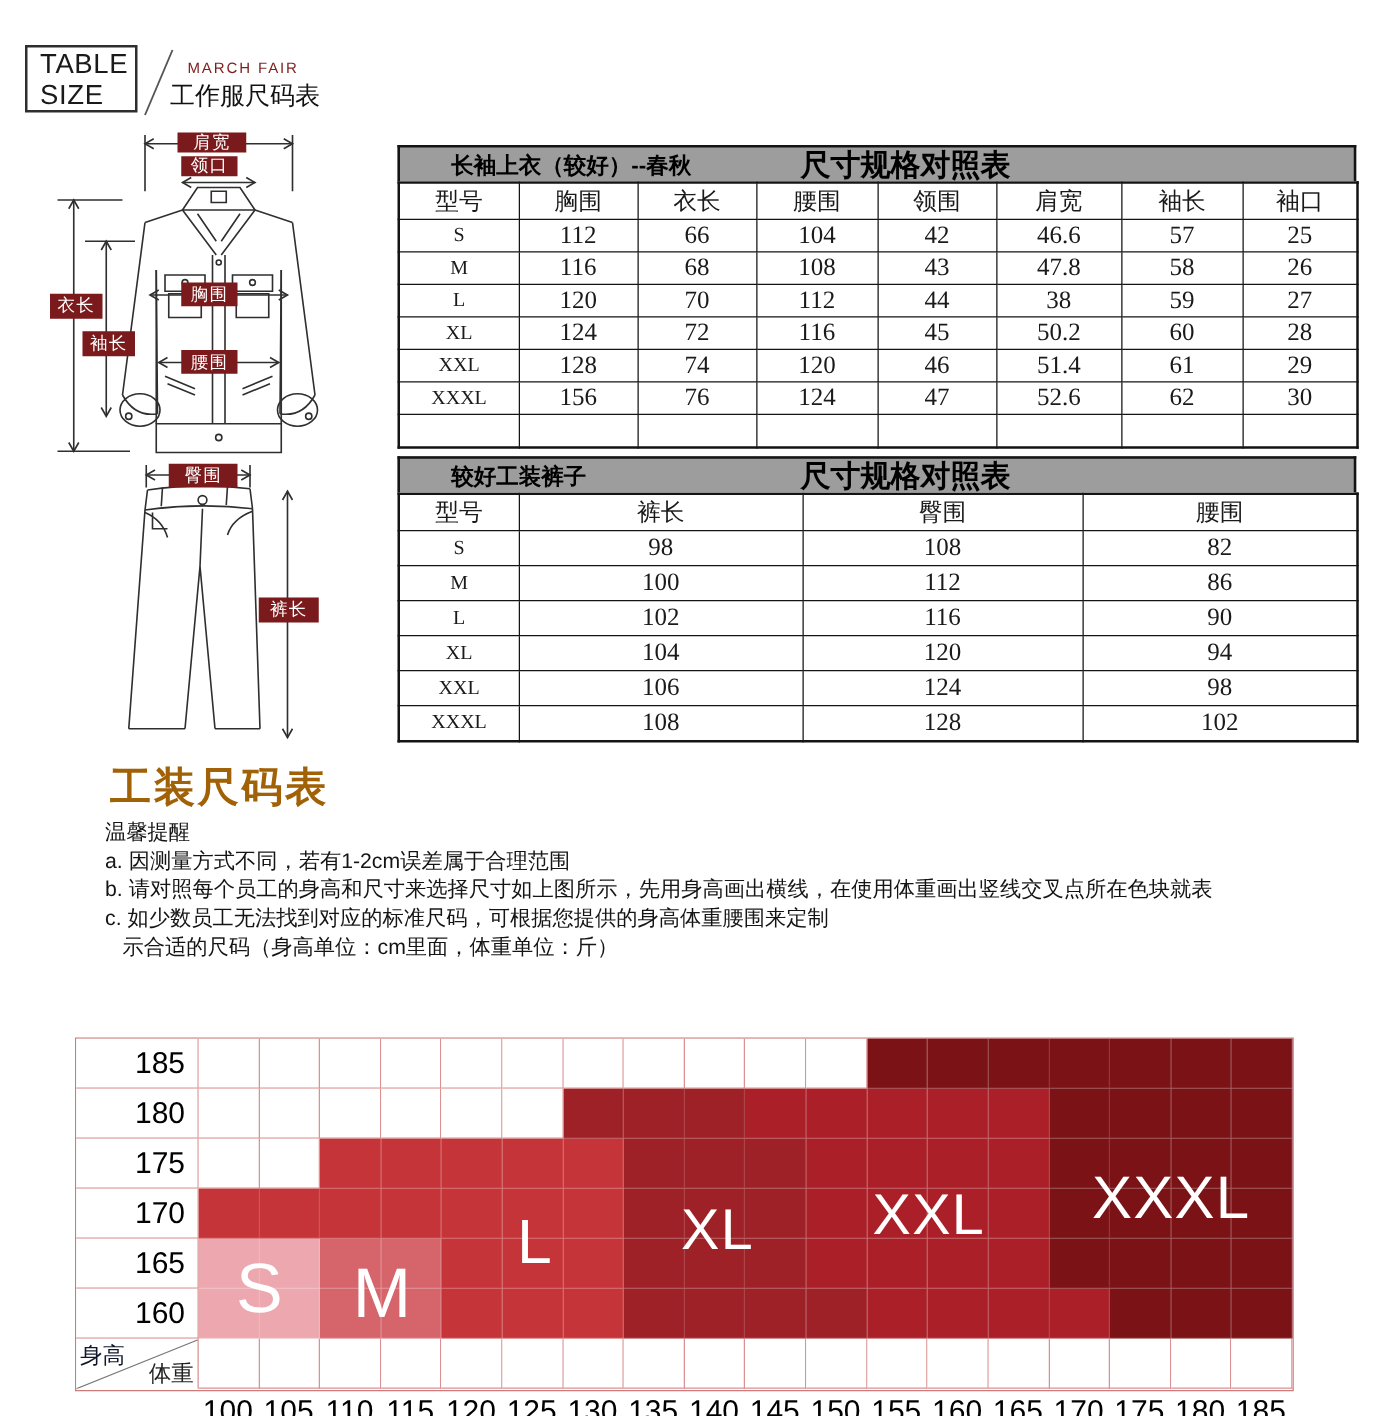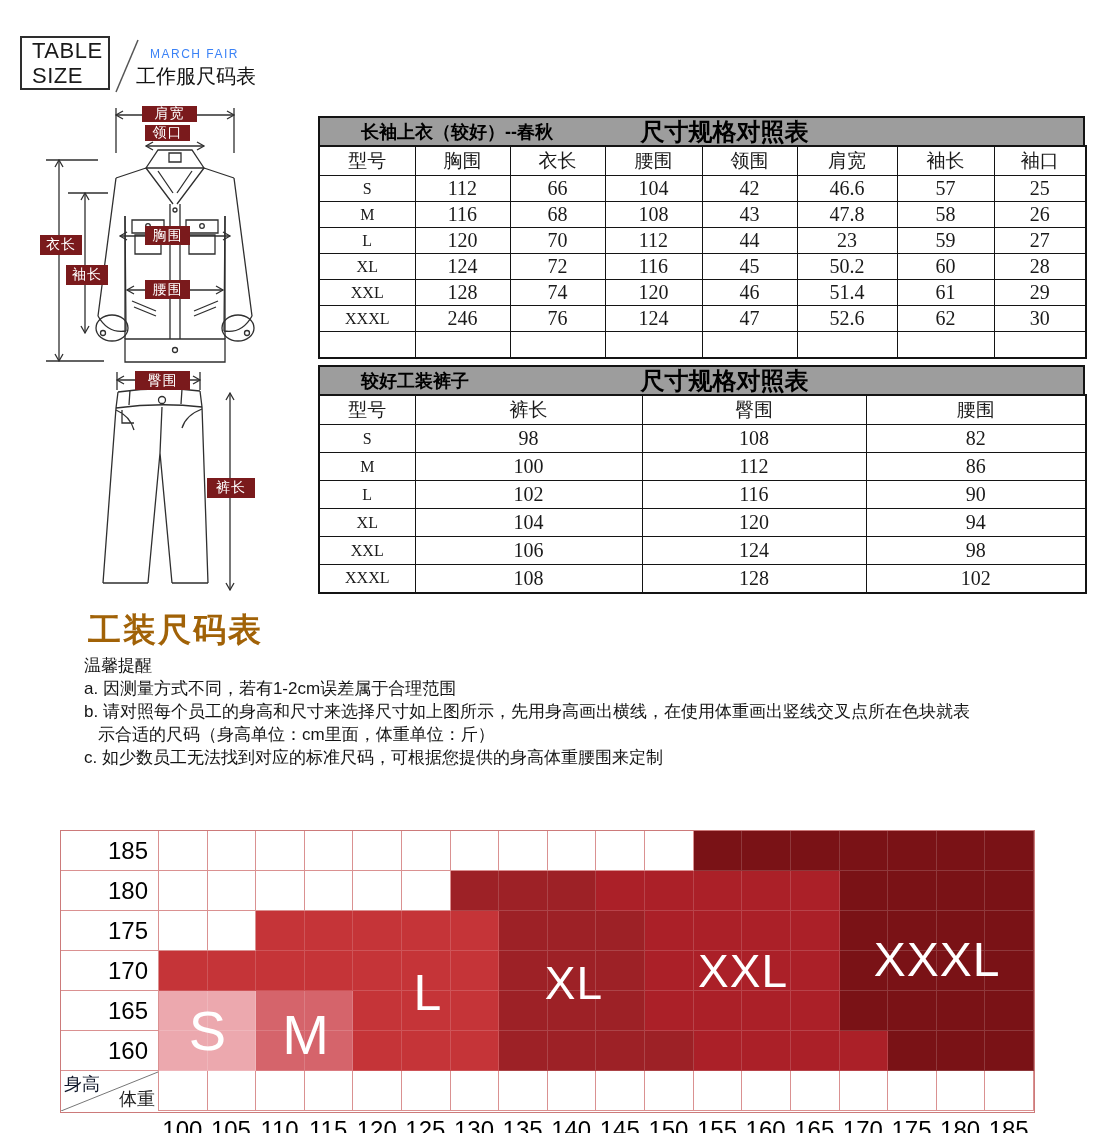--- a/index.html
+++ b/index.html
@@ -3,21 +3,21 @@
 <meta charset="utf-8">
 <style>
   html,body{margin:0;padding:0;background:#fff;}
   .page{position:relative;width:1100px;height:1133px;background:#fff;overflow:hidden;
         font-family:"Liberation Sans",sans-serif;color:#111;margin-top:28px;}
   
   .hdr-box{position:absolute;left:20px;top:8px;width:90px;height:54px;border:2px solid #2e2e2e;
            display:flex;flex-direction:column;justify-content:center;padding-left:10px;box-sizing:border-box;}
   .hdr-box span{font-size:22px;line-height:25px;font-weight:500;color:#1a1a1a;letter-spacing:0.5px;}
   .hdr-slash{position:absolute;left:108px;top:8px;}
-  .hdr-brand{position:absolute;left:150px;top:19px;font-size:12px;letter-spacing:1.5px;color:#3b82f6;}
+  .hdr-brand{position:absolute;left:150px;top:19px;font-size:12px;letter-spacing:1.5px;color:#7f1d1d;}
   .hdr-sub{position:absolute;left:136px;top:35px;font-size:20px;color:#111;}
   
   .dia{position:absolute;}
   .dimlabel{position:absolute;background:#7a1a1c;color:#fff;display:flex;align-items:center;justify-content:center;
             font-size:14px;letter-spacing:1px;box-sizing:border-box;}
   
   .twrap{position:absolute;width:767px;}
   .tbar{height:29px;background:#9d9d9d;border:2px solid #141414;border-bottom:none;box-sizing:border-box;position:relative;
         display:flex;align-items:center;padding-left:36px;}
   .tbar .tl{font-weight:bold;font-size:18px;padding-left:5px;color:#000;}
@@ -201,21 +201,21 @@
               <td>47.8</td>
               <td>58</td>
               <td>26</td>
             </tr>
             <tr style="height: 26px;">
               <td class="szc">L</td>
               <td>120</td>
               <td>70</td>
               <td>112</td>
               <td>44</td>
-              <td>23</td>
+              <td>38</td>
               <td>59</td>
               <td>27</td>
             </tr>
             <tr style="height: 26px;">
               <td class="szc">XL</td>
               <td>124</td>
               <td>72</td>
               <td>116</td>
               <td>45</td>
               <td>50.2</td>
@@ -227,21 +227,21 @@
               <td>128</td>
               <td>74</td>
               <td>120</td>
               <td>46</td>
               <td>51.4</td>
               <td>61</td>
               <td>29</td>
             </tr>
             <tr style="height: 26px;">
               <td class="szc">XXXL</td>
-              <td>246</td>
+              <td>156</td>
               <td>76</td>
               <td>124</td>
               <td>47</td>
               <td>52.6</td>
               <td>62</td>
               <td>30</td>
             </tr>
             <tr style="height: 26px;">
               <td class="szc"></td>
               <td></td>
@@ -317,22 +317,22 @@
         </table>
       </div>
   </div>
 
   <div class="sechead">工装尺码表</div>
   <div class="notes">
     <div class="note-line">温馨提醒</div>
     <div id="notes-lines">
         <div class="note-line">a. 因测量方式不同，若有1-2cm误差属于合理范围</div>
         <div class="note-line">b. 请对照每个员工的身高和尺寸来选择尺寸如上图所示，先用身高画出横线，在使用体重画出竖线交叉点所在色块就表</div>
+        <div class="note-line">c. 如少数员工无法找到对应的标准尺码，可根据您提供的身高体重腰围来定制</div>
         <div class="note-line indent">示合适的尺码（身高单位：cm里面，体重单位：斤）</div>
-        <div class="note-line">c. 如少数员工无法找到对应的标准尺码，可根据您提供的身高体重腰围来定制</div>
       </div>
   </div>
 
   <div class="chart" id="chart">
       <div class="hl">185</div>
       <div class="ccell"></div>
       <div class="ccell"></div>
       <div class="ccell"></div>
       <div class="ccell"></div>
       <div class="ccell"></div>

